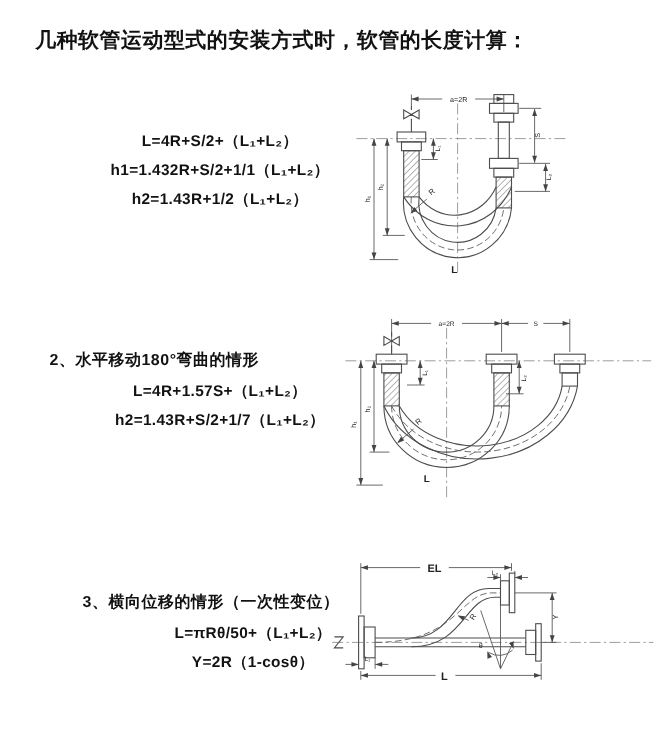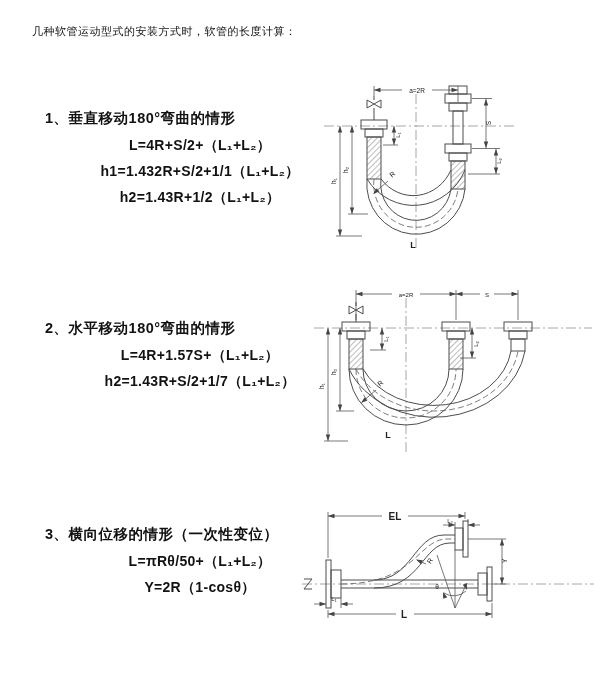--- a/index.html
+++ b/index.html
@@ -2,24 +2,24 @@
 <html><head>
 <meta charset="utf-8">
 <style>
   html,body{margin:0;padding:0;background:#fff;}
   .page{
     position:relative;width:600px;height:675px;background:#ffffff;
     font-family:"Liberation Sans","DejaVu Sans",sans-serif;color:#121212;overflow:hidden;
   }
   .title{
     position:absolute;left:32px;top:24px;margin:0;
-    font-size:11px;font-weight:400;letter-spacing:.5px;
+    font-size:19px;font-weight:700;letter-spacing:.5px;
   }
   .case{position:absolute;left:45px;width:280px;}
-  #case1{top:110px;} #case2{top:320px;} #case3{top:526px;}
+  #case1{top:110px;} #case2{top:320px;} #case3{top:540px;margin-left:30px;}
   .case-heading{margin:0;font-size:14.5px;font-weight:700;letter-spacing:.5px;line-height:17px;}
   .formula{
     margin:10px 0 0 0;padding-left:30px;font-size:14px;font-weight:700;
     letter-spacing:.3px;line-height:16px;white-space:nowrap;text-align:center;
   }
   .diagram{position:absolute;}
   #d1{left:316px;top:74px;}
   #d2{left:308px;top:280px;}
   #d3{left:296px;top:498px;}
   svg{display:block;}
@@ -33,21 +33,20 @@
   .t9{font-size:9px;font-weight:700;} .t10{font-size:10px;font-weight:700;}
 </style>
 </head>
 <body>
 
 <div class="page">
 
   <h1 class="title">几种软管运动型式的安装方式时，软管的长度计算：</h1>
 
   <section class="case" id="case1">
-    <h2 class="case-heading">1、垂直移动180°弯曲的情形</h2>
     <p class="formula">L=4R+S/2+（L₁+L₂）</p>
     <p class="formula">h1=1.432R+S/2+1/1（L₁+L₂）</p>
     <p class="formula">h2=1.43R+1/2（L₁+L₂）</p>
   </section>
 
   <svg id="d1" class="diagram" width="282" height="178" viewBox="0 0 282 178">
     <defs>
       <pattern id="hatch1" width="4" height="4" patternUnits="userSpaceOnUse" patternTransform="rotate(45)">
         <line x1="0" y1="0" x2="0" y2="4" stroke="#7a7a7a" stroke-width="1"></line>
       </pattern>

